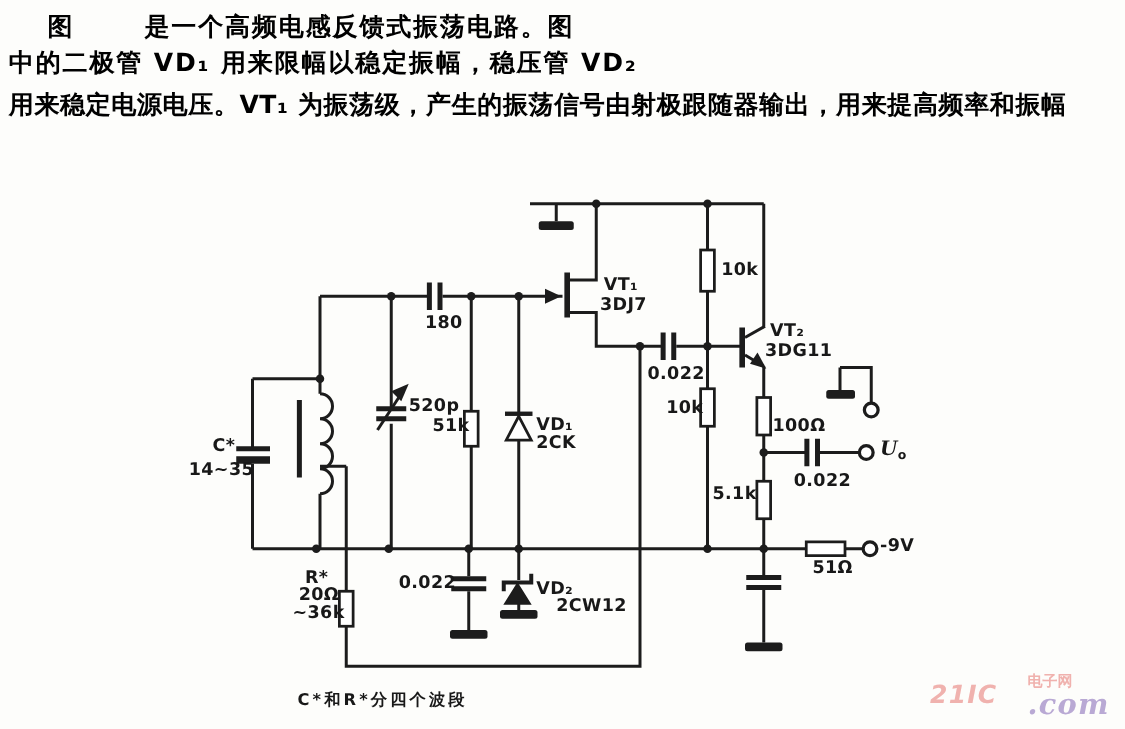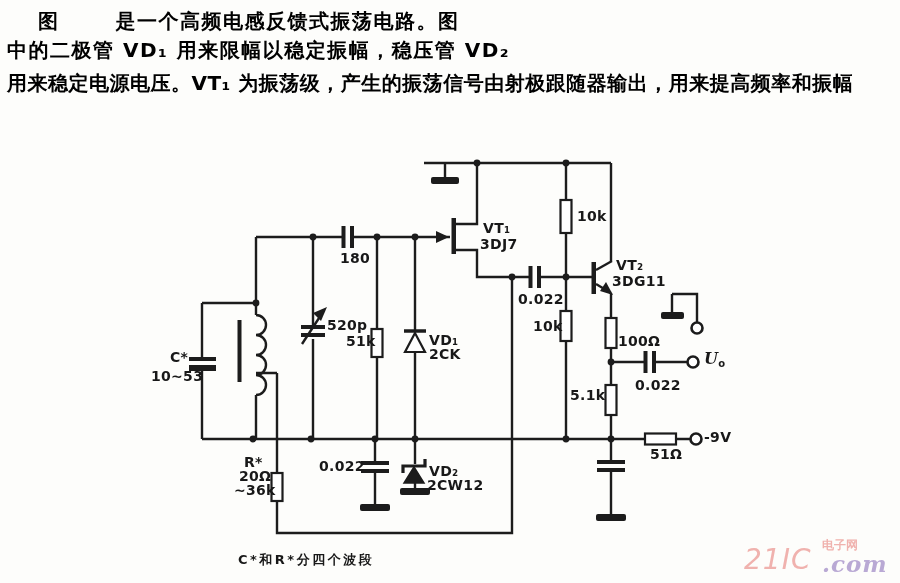--- a/index.html
+++ b/index.html
@@ -9,21 +9,21 @@
   .desc{position:absolute;color:#000000;font-size:20px;font-weight:700;
         letter-spacing:1.5px;white-space:nowrap;line-height:26px;}
   .desc .gap{display:inline-block;width:56px;}
   svg{position:absolute;left:0;top:0;}
   .lbl{position:absolute;color:#181818;font-size:14px;font-weight:600;
        white-space:nowrap;line-height:14px;letter-spacing:0.3px;}
   .subsc{font-size:10px;vertical-align:-3px;}
   .uo{font-style:italic;font-family:"DejaVu Serif",serif;font-size:16px;}
   .caption{position:absolute;color:#181818;font-size:13px;font-weight:700;letter-spacing:2.5px;}
   .wm{position:absolute;right:6px;bottom:4px;width:150px;height:42px;}
-  .wm .brand{position:absolute;left:0;top:6px;font-size:28px;font-weight:400;
+  .wm .brand{position:absolute;left:0;top:6px;font-size:20px;font-weight:700;
              font-style:italic;color:#f0b2ae;letter-spacing:1px;}
   .wm .site{position:absolute;left:78px;top:0px;font-size:12px;font-weight:700;color:#f0b2ae;}
   .wm .dom{position:absolute;left:78px;top:13px;font-size:23px;font-weight:700;font-style:italic;
            font-family:"DejaVu Serif",serif;color:#b9a9d4;letter-spacing:1px;}
 </style>
 </head>
 <body>
 
 <div class="page">
 
@@ -143,27 +143,27 @@
   <div class="lbl" style="left:612px;top:274px;">3DG11</div>
   <div class="lbl" style="left:577px;top:209px;">10k</div>
   <div class="lbl" style="left:533px;top:319px;">10k</div>
   <div class="lbl" style="left:518px;top:292px;">0.022</div>
   <div class="lbl" style="left:340px;top:251px;">180</div>
   <div class="lbl" style="left:327px;top:318px;">520p</div>
   <div class="lbl" style="left:346px;top:334px;">51k</div>
   <div class="lbl" style="left:429px;top:333px;">VD₁</div>
   <div class="lbl" style="left:429px;top:347px;">2CK</div>
   <div class="lbl" style="left:170px;top:350px;">C*</div>
-  <div class="lbl" style="left:151px;top:369px;">10~53</div>
+  <div class="lbl" style="left:151px;top:369px;">14~35</div>
   <div class="lbl" style="left:244px;top:455px;">R*</div>
   <div class="lbl" style="left:239px;top:469px;">20Ω</div>
   <div class="lbl" style="left:234px;top:483px;">~36k</div>
   <div class="lbl" style="left:319px;top:459px;">0.022</div>
   <div class="lbl" style="left:429px;top:464px;">VD₂</div>
-  <div class="lbl" style="left:427px;top:478px;">2CW12</div>
+  <div class="lbl" style="left:445px;top:478px;">2CW12</div>
   <div class="lbl" style="left:618px;top:334px;">100Ω</div>
   <div class="lbl" style="left:635px;top:378px;">0.022</div>
   <div class="lbl" style="left:570px;top:388px;">5.1k</div>
   <div class="lbl" style="left:650px;top:447px;">51Ω</div>
   <div class="lbl" style="left:704px;top:352px;"><span class="uo">U</span><span class="subsc">o</span></div>
   <div class="lbl" style="left:704px;top:430px;">-9V</div>
 
   <div class="caption" style="left:238px;top:551px;">C*和R*分四个波段</div>
 
   <div class="wm">

